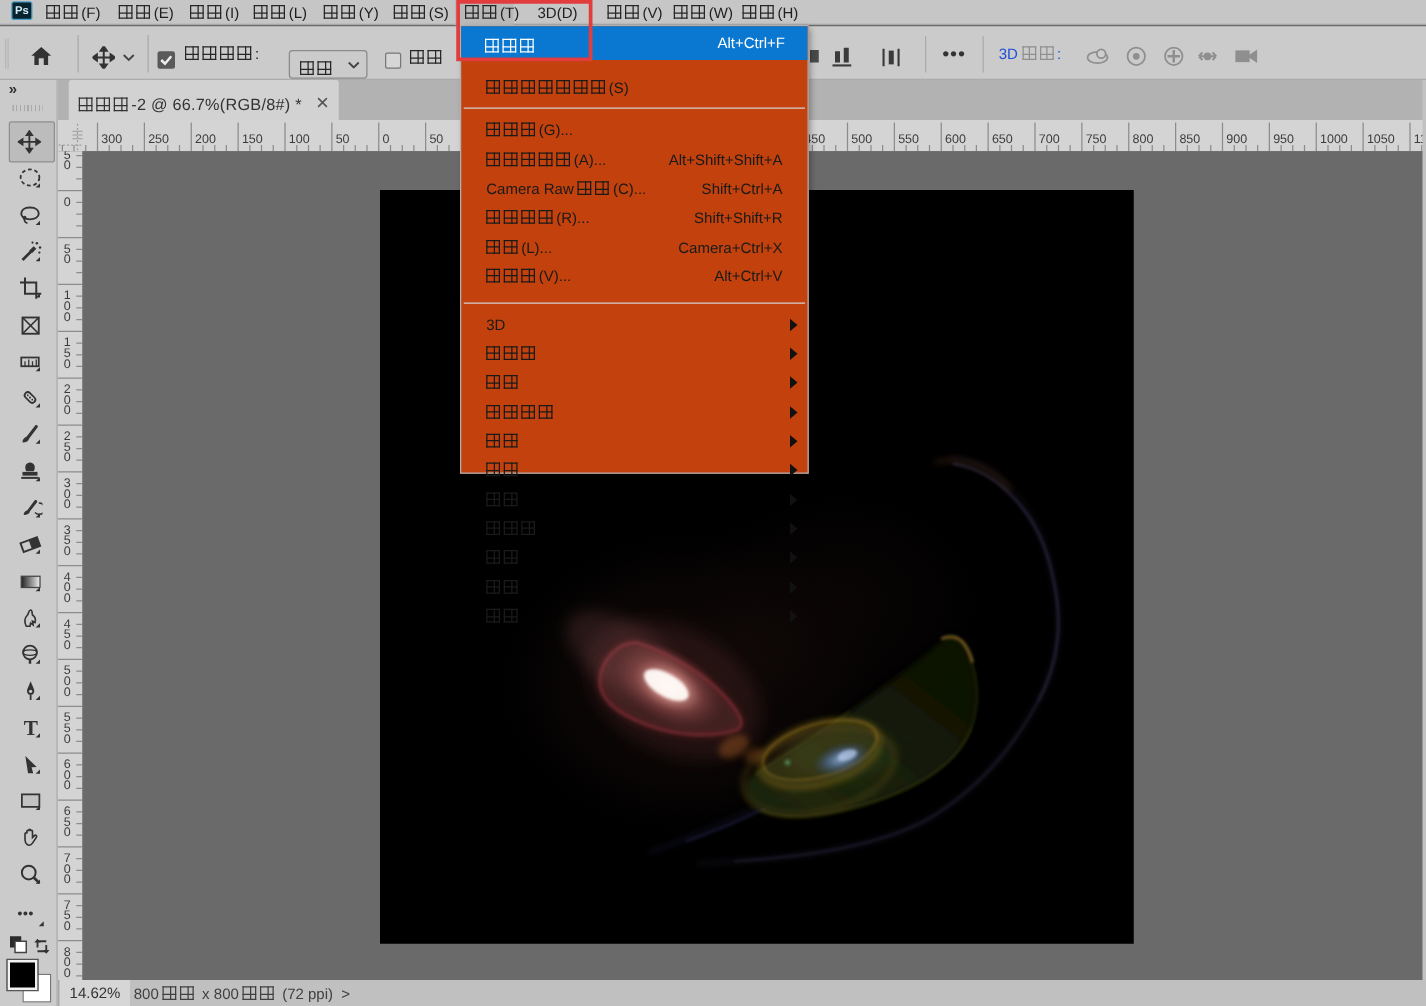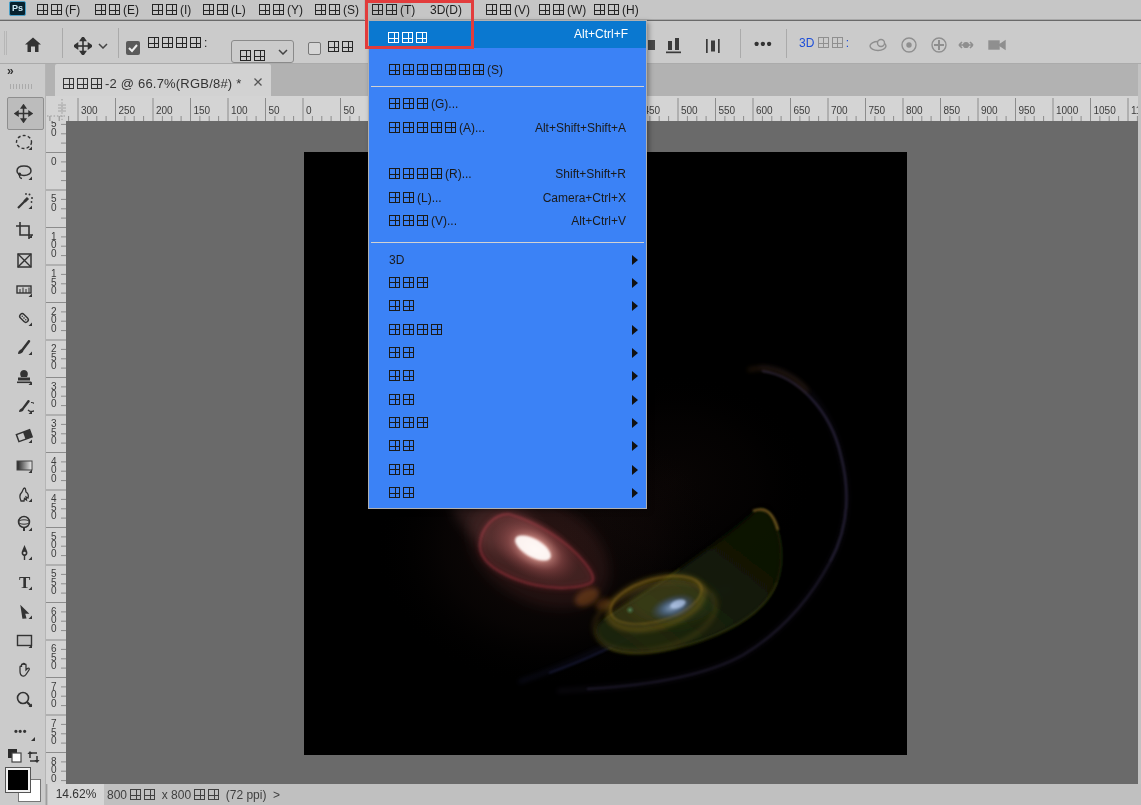--- a/index.html
+++ b/index.html
@@ -613,35 +613,39 @@
     </svg>
 <svg class="abs" style="left:6px;top:684px" width="36" height="18" viewBox="0 0 36 18">
 <rect x="2" y="1" width="9" height="9" fill="#2b2b2b"></rect>
 <rect x="6" y="5" width="9" height="9" fill="#fff" stroke="#444" stroke-width="1.2"></rect>
 <path d="M24 10 L24 5 L31 5 M31 8 L31 13 L24 13" stroke="#333" stroke-width="1.5" fill="none"></path>
       <path d="M24 3 l-2.6 3 h5.2 Z M31 15 l-2.6-3 h5.2 Z" fill="#333"></path>
     </svg>
 <div class="abs" style="left:18px;top:715px;width:23px;height:23px;background:#fff;border:1px solid #777"></div>
 <div class="abs" style="left:6px;top:704px;width:24px;height:24px;background:#000;border:2px solid #f2f2f2;outline:1px solid #555"></div>
 </div>
-<div class="abs" style="left:368px;top:20px;width:279px;height:489px;background:#3b82f6;border:1px solid #b0b0b0;box-shadow:2px 2px 5px rgba(0,0,0,0.35)">
+<div class="abs" style="left:368px;top:20px;width:279px;height:359px;background:#c2410c;border:1px solid #b0b0b0;box-shadow:2px 2px 5px rgba(0,0,0,0.35)">
 <div class="abs" style="left:0;top:0;width:277px;height:27px;background:#0a78d0">
 <div class="abs" style="left:19px;top:7px"><i class="cj" style="width:11px;height:11px;margin-right:3px;--c:#fff;vertical-align:-1px"></i><i class="cj" style="width:11px;height:11px;margin-right:3px;--c:#fff;vertical-align:-1px"></i><i class="cj" style="width:11px;height:11px;margin-right:3px;--c:#fff;vertical-align:-1px"></i></div>
 <div class="abs" style="right:18px;top:6px;font-size:12px;color:#fff">Alt+Ctrl+F</div>
     </div>
 <div class="mitem" style="top:38.3px">
       <div class="mtxt"><i class="cj" style="width:11px;height:11px;margin-right:3px;--c:#1a1a1a;vertical-align:-1px"></i><i class="cj" style="width:11px;height:11px;margin-right:3px;--c:#1a1a1a;vertical-align:-1px"></i><i class="cj" style="width:11px;height:11px;margin-right:3px;--c:#1a1a1a;vertical-align:-1px"></i><i class="cj" style="width:11px;height:11px;margin-right:3px;--c:#1a1a1a;vertical-align:-1px"></i><i class="cj" style="width:11px;height:11px;margin-right:3px;--c:#1a1a1a;vertical-align:-1px"></i><i class="cj" style="width:11px;height:11px;margin-right:3px;--c:#1a1a1a;vertical-align:-1px"></i><i class="cj" style="width:11px;height:11px;margin-right:3px;--c:#1a1a1a;vertical-align:-1px"></i><span style="font-size:12px;color:#1a1a1a">(S)</span></div>
     </div>
 <div class="mitem" style="top:71.5px">
       <div class="mtxt"><i class="cj" style="width:11px;height:11px;margin-right:3px;--c:#1a1a1a;vertical-align:-1px"></i><i class="cj" style="width:11px;height:11px;margin-right:3px;--c:#1a1a1a;vertical-align:-1px"></i><i class="cj" style="width:11px;height:11px;margin-right:3px;--c:#1a1a1a;vertical-align:-1px"></i><span style="font-size:12px;color:#1a1a1a">(G)...</span></div>
     </div>
 <div class="mitem" style="top:95.5px">
       <div class="mtxt"><i class="cj" style="width:11px;height:11px;margin-right:3px;--c:#1a1a1a;vertical-align:-1px"></i><i class="cj" style="width:11px;height:11px;margin-right:3px;--c:#1a1a1a;vertical-align:-1px"></i><i class="cj" style="width:11px;height:11px;margin-right:3px;--c:#1a1a1a;vertical-align:-1px"></i><i class="cj" style="width:11px;height:11px;margin-right:3px;--c:#1a1a1a;vertical-align:-1px"></i><i class="cj" style="width:11px;height:11px;margin-right:3px;--c:#1a1a1a;vertical-align:-1px"></i><span style="font-size:12px;color:#1a1a1a">(A)...</span></div>
       <div class="msc">Alt+Shift+Shift+A</div>
     </div>
+<div class="mitem" style="top:119.1px">
+      <div class="mtxt"><span style="font-size:12px;color:#1a1a1a">Camera Raw </span><i class="cj" style="width:11px;height:11px;margin-right:3px;--c:#1a1a1a;vertical-align:-1px"></i><i class="cj" style="width:11px;height:11px;margin-right:3px;--c:#1a1a1a;vertical-align:-1px"></i><span style="font-size:12px;color:#1a1a1a">(C)...</span></div>
+      <div class="msc">Shift+Ctrl+A</div>
+    </div>
 <div class="mitem" style="top:142.3px">
       <div class="mtxt"><i class="cj" style="width:11px;height:11px;margin-right:3px;--c:#1a1a1a;vertical-align:-1px"></i><i class="cj" style="width:11px;height:11px;margin-right:3px;--c:#1a1a1a;vertical-align:-1px"></i><i class="cj" style="width:11px;height:11px;margin-right:3px;--c:#1a1a1a;vertical-align:-1px"></i><i class="cj" style="width:11px;height:11px;margin-right:3px;--c:#1a1a1a;vertical-align:-1px"></i><span style="font-size:12px;color:#1a1a1a">(R)...</span></div>
       <div class="msc">Shift+Shift+R</div>
     </div>
 <div class="mitem" style="top:165.5px">
       <div class="mtxt"><i class="cj" style="width:11px;height:11px;margin-right:3px;--c:#1a1a1a;vertical-align:-1px"></i><i class="cj" style="width:11px;height:11px;margin-right:3px;--c:#1a1a1a;vertical-align:-1px"></i><span style="font-size:12px;color:#1a1a1a">(L)...</span></div>
       <div class="msc">Camera+Ctrl+X</div>
     </div>
 <div class="mitem" style="top:188.8px">
       <div class="mtxt"><i class="cj" style="width:11px;height:11px;margin-right:3px;--c:#1a1a1a;vertical-align:-1px"></i><i class="cj" style="width:11px;height:11px;margin-right:3px;--c:#1a1a1a;vertical-align:-1px"></i><i class="cj" style="width:11px;height:11px;margin-right:3px;--c:#1a1a1a;vertical-align:-1px"></i><span style="font-size:12px;color:#1a1a1a">(V)...</span></div>

